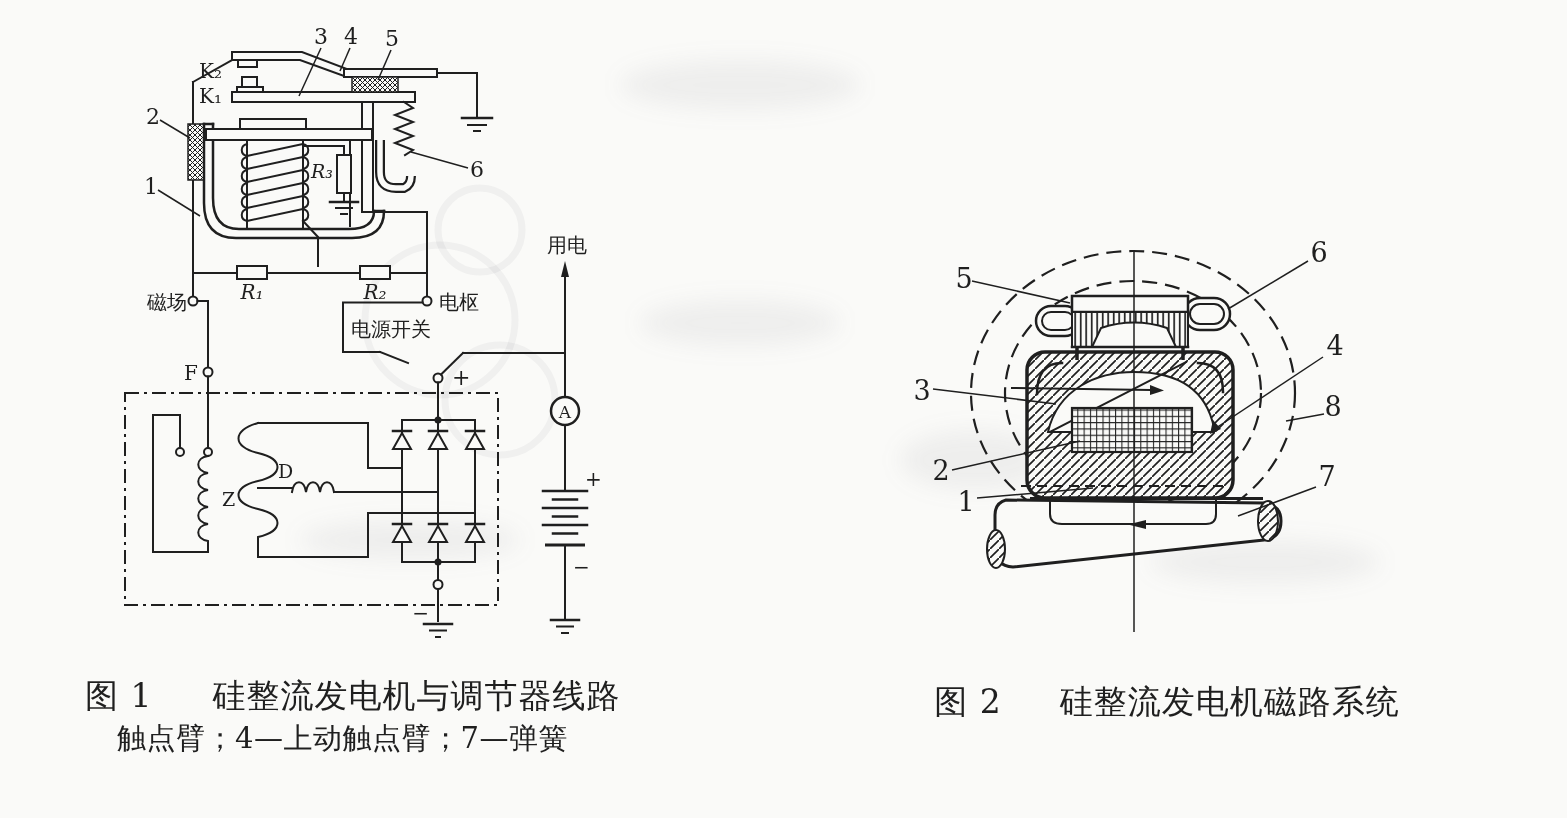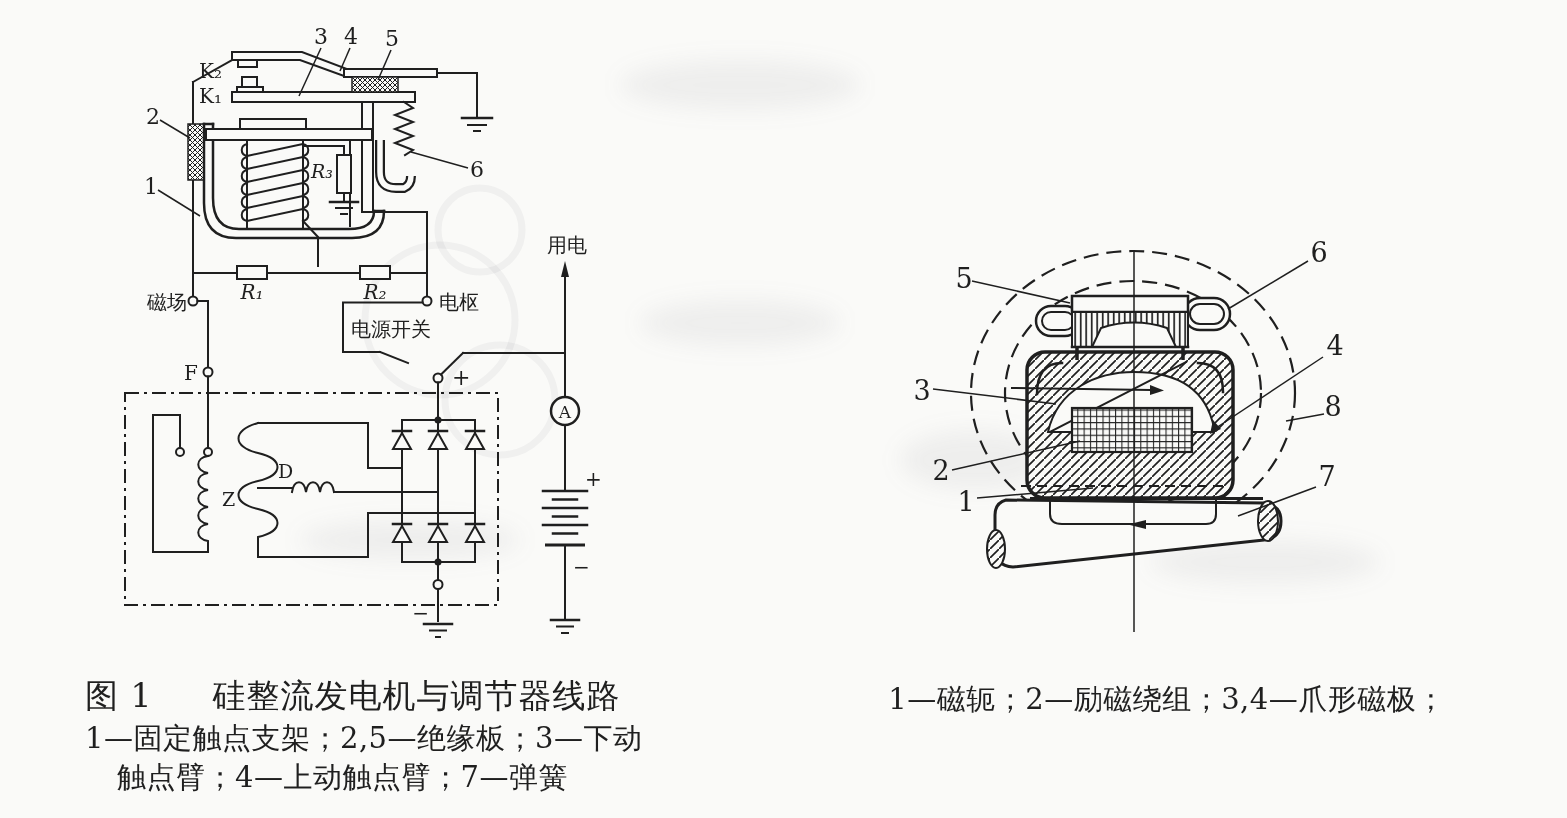--- a/index.html
+++ b/index.html
@@ -348,21 +348,22 @@
       <text class="t27 mid" x="1335" y="355">4</text>
       <text class="t27 mid" x="1333" y="416">8</text>
       <text class="t27 mid" x="1327" y="486">7</text>
     </g>
   </svg>
 
   <div class="caption cap1">
     <div class="capline1">
       <span class="figno">图 1</span><span>硅整流发电机与调节器线路</span>
     </div>
-    <div class="capline">1—固定触点支架；2,5—绝缘板；3—下动</div>
     <div class="capline">触点臂；4—上动触点臂；7—弹簧</div>
   </div>
 
   <div class="caption cap2">
-    <div class="capline">1—磁轭；2—励磁绕组；3,4—爪形磁极；</div>
+    <div class="capline1">
+      <span class="figno">图 2</span><span>硅整流发电机磁路系统</span>
+    </div>
   </div>
 
 </div>
 
 </body></html>

